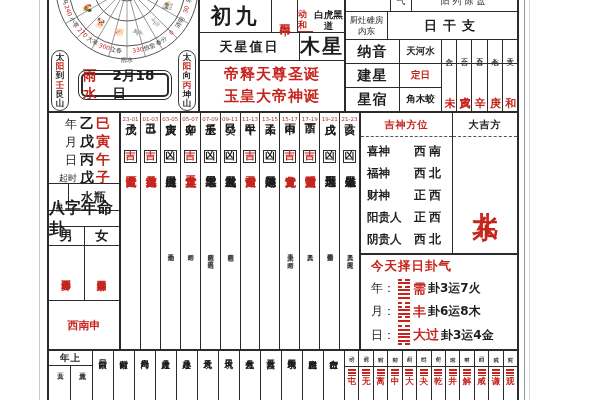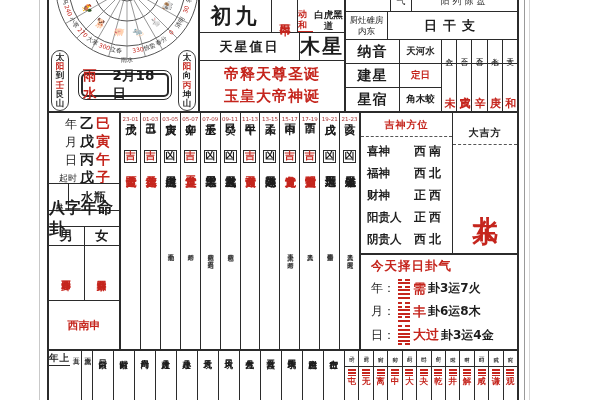--- a/index.html
+++ b/index.html
@@ -95,21 +95,21 @@
   .hluck{height:18px;display:flex;align-items:center;justify-content:center;}
   .luckbox{width:13px;height:13px;border:1px solid #2b2b2b;display:flex;align-items:center;justify-content:center;font-size:10px;font-weight:bold;color:#c5251d;}
   .luckbox.k-bad{color:#1d1d1d;}
   .hname{height:82px;font-size:11px;font-weight:600;line-height:1.05;margin-top:2px;}
   .hnotes{height:56px;font-size:6.5px;line-height:1.1;color:#333;}
   .hred{margin-top:auto;margin-bottom:2px;font-size:6.5px;font-weight:bold;line-height:1.05;color:#c5251d;}
 
   #gods-panel{flex:1;display:flex;flex-direction:column;}
   .gd-top{height:140px;display:flex;}
   .gd-left{width:92px;border-right:1.5px solid #2b2b2b;display:flex;flex-direction:column;}
-  .gd-right{flex:1;display:flex;flex-direction:column;margin-top:8px;}
+  .gd-right{flex:1;display:flex;flex-direction:column;}
   .gd-h{height:24px;display:flex;align-items:center;justify-content:center;font-size:10px;font-weight:bold;border-bottom:1.5px dashed #555;letter-spacing:1px;}
   .gd-list{flex:1;display:flex;flex-direction:column;justify-content:space-around;padding:3px 8px 3px 6px;}
   .gd-row{display:flex;justify-content:space-between;align-items:center;}
   .gd-label{font-size:11.5px;font-weight:600;}
   .gd-dir{font-size:12px;font-weight:600;letter-spacing:3px;}
   .gd-best{flex:1;display:flex;align-items:center;justify-content:center;}
   .gd-best .vt{font-size:25px;font-weight:bold;letter-spacing:4px;line-height:1;}
   .gd-guaqi{flex:1;border-top:2px solid #2b2b2b;display:flex;flex-direction:column;padding:3px 6px 2px 10px;}
   .gq-title{font-size:12.5px;font-weight:bold;letter-spacing:1px;margin-bottom:2px;}
   .gq-rows{flex:1;display:flex;flex-direction:column;justify-content:space-around;}
@@ -117,21 +117,21 @@
   .gq-label{font-size:12px;}
   .hexi{display:inline-flex;flex-direction:column;justify-content:center;margin:0 1px;}
   .hx{display:block;width:12px;height:2px;margin:0.8px 0;}
   .hx.s{background:#c5251d;}
   .hx.b{background:linear-gradient(90deg,#c5251d 0 4.5px,transparent 4.5px 7.5px,#c5251d 7.5px);}
   .gq-name{font-size:13px;font-weight:bold;}
   .gq-detail{font-size:12px;font-weight:600;}
 
   
   #band-bottom{flex:1;display:flex;border-left:2px solid #2b2b2b;border-right:2px solid #2b2b2b;overflow:hidden;}
-  .bb-group{display:flex;flex-direction:row;border-right:1px solid #2b2b2b;}
+  .bb-group{display:flex;flex-direction:column;border-right:1px solid #2b2b2b;}
   .bb-group.g1{width:44px;}
   .bb-group.g2{width:28px;}
   .bb-gh{height:15px;display:flex;align-items:center;justify-content:center;font-size:9.5px;font-weight:600;border-bottom:1px solid #2b2b2b;letter-spacing:1px;}
   .bb-subs{flex:1;display:flex;}
   .bb-sub{flex:1;border-right:1px solid #2b2b2b;display:flex;justify-content:center;padding-top:1px;}
   .bb-sub:last-child{border-right:none;}
   .bb-sub .vt{font-size:7px;line-height:1;}
   #bottom-headers{display:flex;}
   .bb-cell{flex:0 0 21px;border-right:1px solid #2b2b2b;display:flex;justify-content:center;padding-top:2px;}
   .bb-cell .vt{font-size:8.5px;line-height:1;font-weight:600;}

